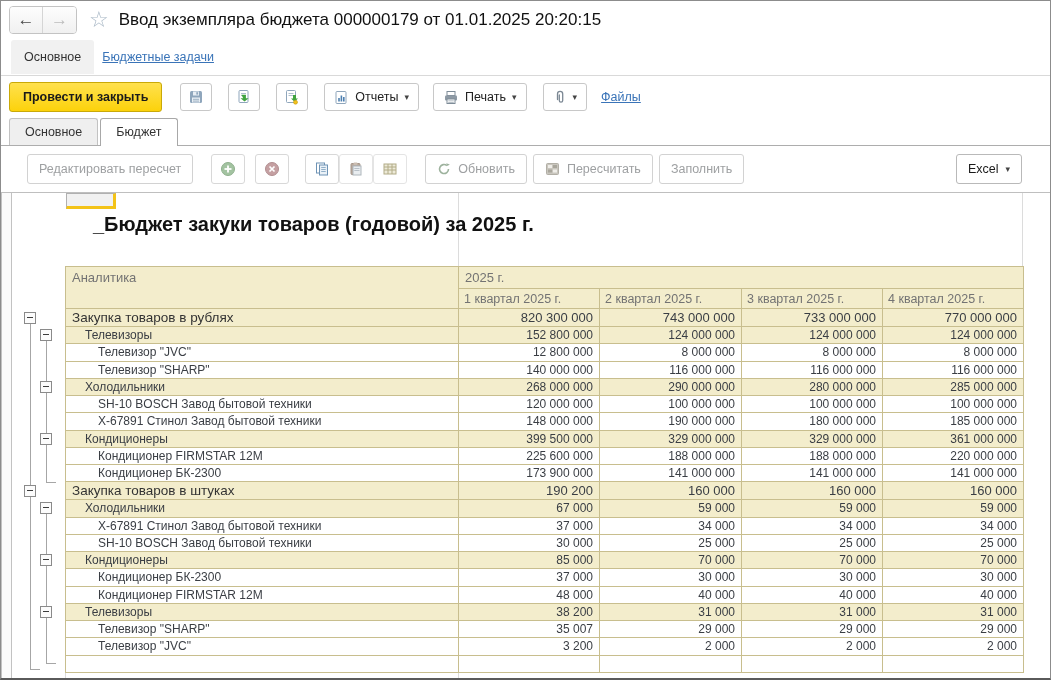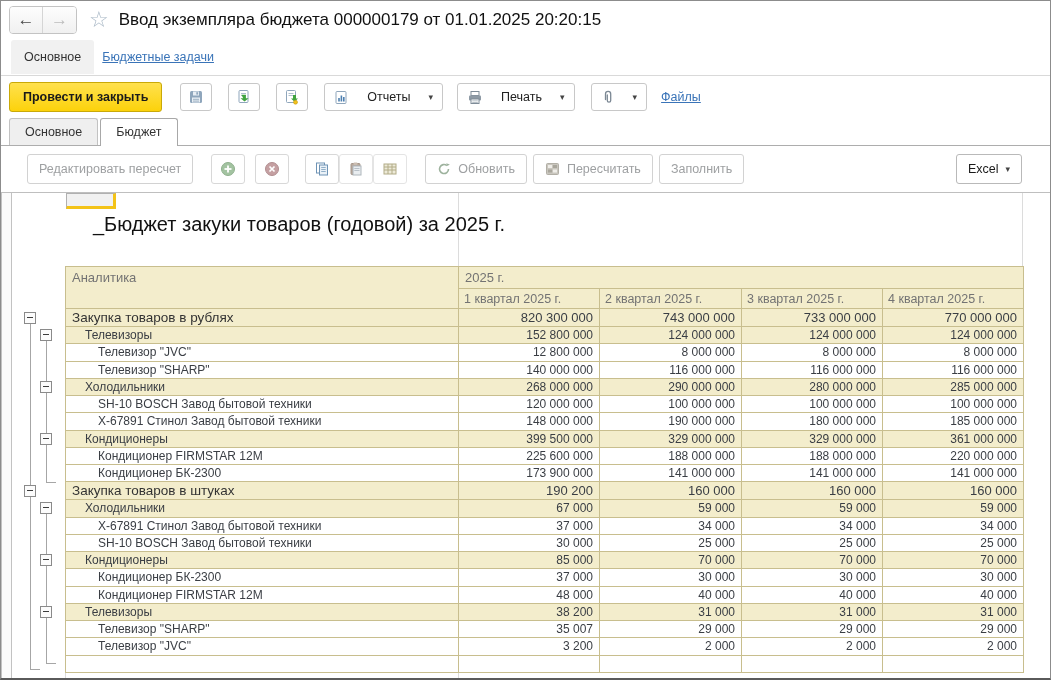--- a/index.html
+++ b/index.html
@@ -24,21 +24,21 @@
   a.link { color:#3A74B8; text-decoration:underline; font-size:12.5px; cursor:pointer; }
   .navstrip a.link { margin-left:8px; }
 
   
   .toolbar { height:42px; display:flex; align-items:center; padding-left:8px; }
   .btn-yellow { background:linear-gradient(#FFE14E,#FCD20B); border:1px solid #C9A908; border-radius:3px;
                 font-size:12.5px; font-weight:bold; color:#1A1A1A; padding:7px 13px; cursor:pointer; }
   .iconbtn { width:32px; height:28px; background:#FFF; border:1px solid #C8C8C8; border-radius:3px;
              display:flex; align-items:center; justify-content:center; cursor:pointer; }
   .tbtn { height:28px; background:#FFF; border:1px solid #C8C8C8; border-radius:3px; display:flex;
-          align-items:center; gap:18px; font-size:12.5px; color:#222; padding:0 9px; cursor:pointer; }
+          align-items:center; gap:6px; font-size:12.5px; color:#222; padding:0 9px; cursor:pointer; }
   .caret { font-size:9px; color:#444; }
   .ml18{margin-left:18px;} .ml16{margin-left:16px;} .ml10{margin-left:10px;} .ml6{margin-left:6px;} .ml14{margin-left:14px;}
 
   
   .formtabs { height:28px; display:flex; align-items:flex-end; padding-left:8px; border-bottom:1px solid #ADADAD; }
   .ftab { font-size:12.5px; padding:6px 15px; border:1px solid #C2C2C2; border-bottom:none;
           border-radius:3px 3px 0 0; background:#EFEFEF; color:#333; margin-right:2px; position:relative; cursor:pointer; }
   .ftab.active { background:#FFF; border-color:#A8A8A8; top:1px; padding-bottom:7px; }
 
   
@@ -53,21 +53,21 @@
   .excel-right { margin-left:auto; margin-right:28px; }
 
   
   .sheetarea { position:relative; display:flex; height:485px; }
   .leftstrip { width:11px; border-left:1px solid #C2C2C2; border-right:1px solid #C2C2C2; background:#FBFBFB; }
   .sheet { position:relative; flex:1; background:#FFF; }
   .sheettop { position:relative; height:73px; }
   .selcell { position:absolute; left:54px; top:0; width:50px; height:16px; background:#F1F1F1;
              border-top:1px solid #B0B0B0; border-left:1px solid #B0B0B0;
              border-right:3px solid #F3C318; border-bottom:3px solid #F3C318; }
-  .sheettitle { position:absolute; left:81px; top:20px; font-size:20px; font-weight:normal; color:#111; white-space:nowrap; }
+  .sheettitle { position:absolute; left:81px; top:20px; font-size:20px; font-weight:bold; color:#111; white-space:nowrap; }
   .vgrid { position:absolute; width:1px; background:#DCDCDC; top:0; }
   .sheetbottom { position:relative; flex:0; height:25px; }
 
   table.budget { border-collapse:collapse; margin-left:53px; table-layout:fixed; width:958px; }
   table.budget th, table.budget td { border:1px solid #C8BE8E; overflow:hidden; white-space:nowrap; }
   table.budget th { background:#F3EDCC; font-weight:normal; text-align:left; color:#737373; }
   th.h-analytics { font-size:13px; padding:3px 6px; vertical-align:top; }
   th.h-year { font-size:13px; padding:2px 6px; height:22px; }
   th.h-q { font-size:12.5px; padding:2px 5px; height:20px; }
   td.c-label { font-size:12px; color:#3A3E44; padding:1px 4px; background:#FFF; height:17.25px; }

